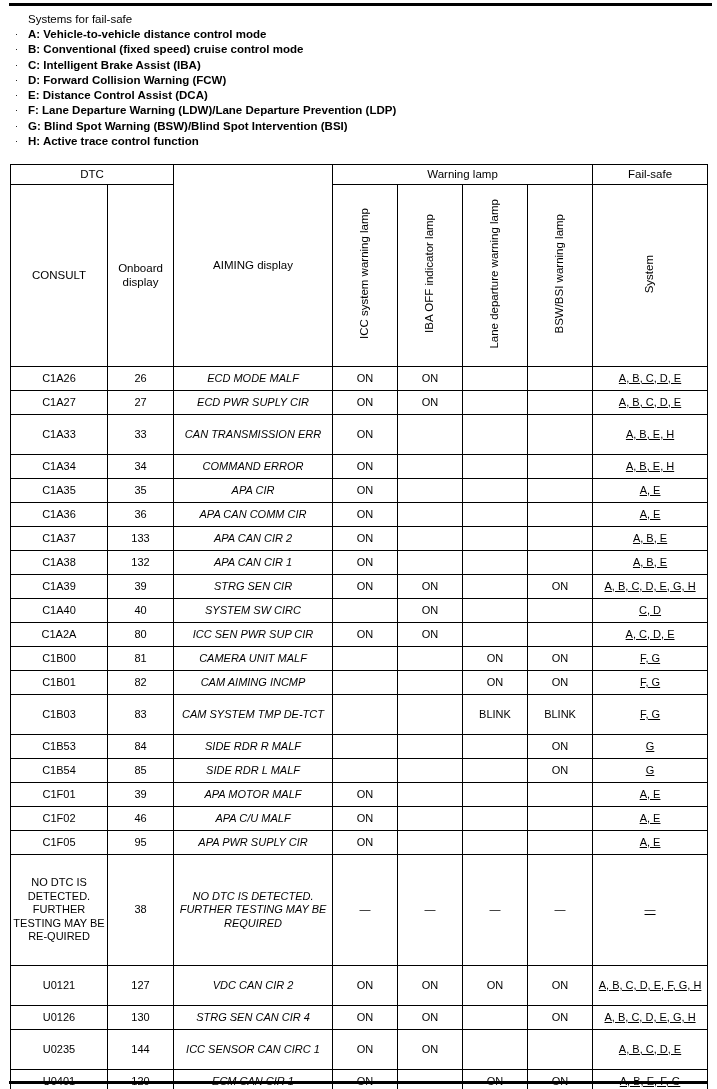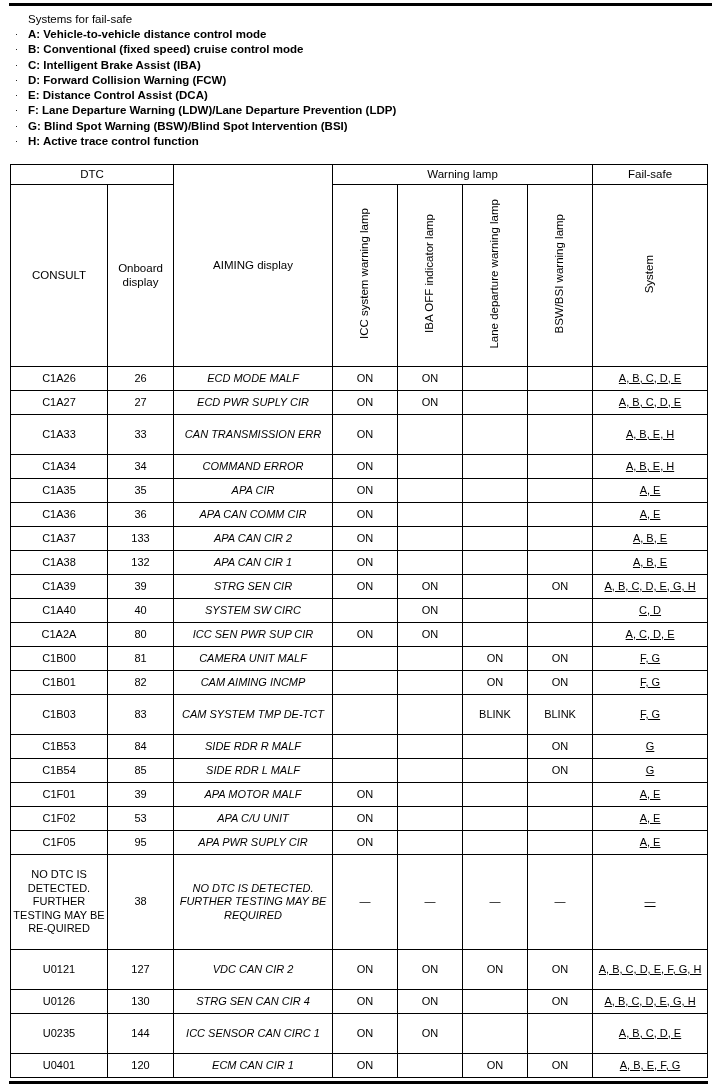--- a/index.html
+++ b/index.html
@@ -103,21 +103,21 @@
   .vert {
     writing-mode: vertical-rl;
     transform: rotate(180deg);
     white-space: nowrap;
     font-size: 11.5px;
     display: inline-block;
   }
 
   .r1 { height: 24px; }
   .r2 { height: 40px; }
-  .r-nodtc { height: 95px; }
+  .r-nodtc { height: 111px; }
 
   .cell-system {
     text-align: left;
     padding-left: 7px;
     padding-right: 3px;
     text-decoration: underline;
   }
   .cell-display {
     padding-left: 3px;
     padding-right: 3px;
@@ -369,22 +369,22 @@
         <td>39</td>
         <td class="cell-display">APA MOTOR MALF</td>
         <td>ON</td>
         <td></td>
         <td></td>
         <td></td>
         <td class="cell-system">A, E</td>
       </tr>
       <tr class="r1">
         <td>C1F02</td>
-        <td>53</td>
-        <td class="cell-display">APA C/U UNIT</td>
+        <td>46</td>
+        <td class="cell-display">APA C/U MALF</td>
         <td>ON</td>
         <td></td>
         <td></td>
         <td></td>
         <td class="cell-system">A, E</td>
       </tr>
       <tr class="r1">
         <td>C1F05</td>
         <td>95</td>
         <td class="cell-display">APA PWR SUPLY CIR</td>

